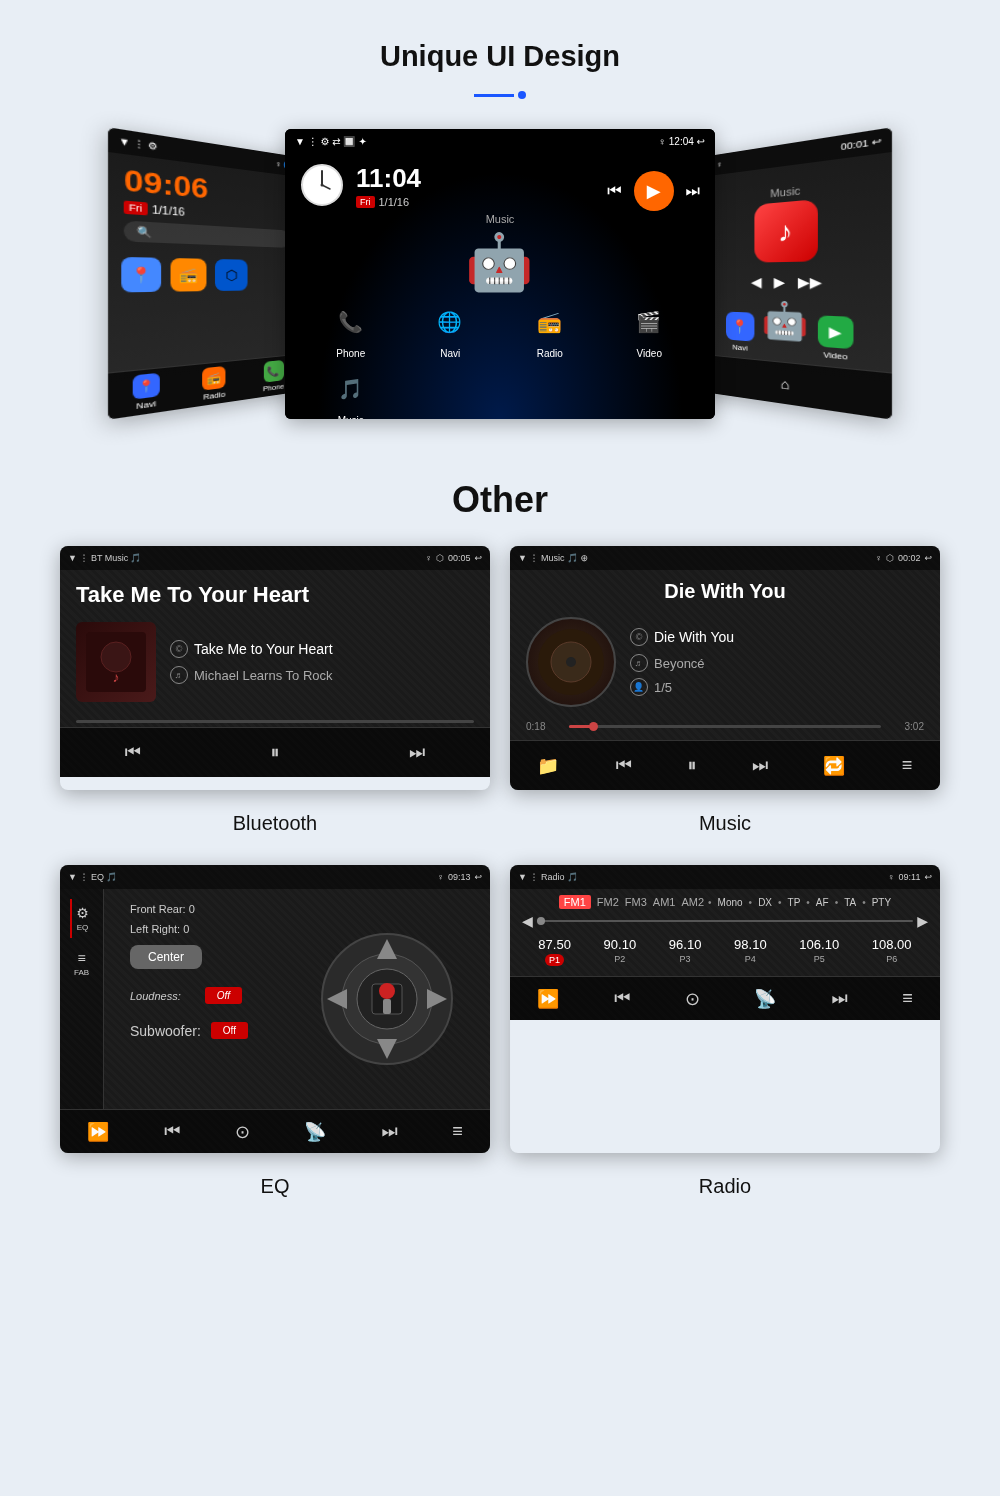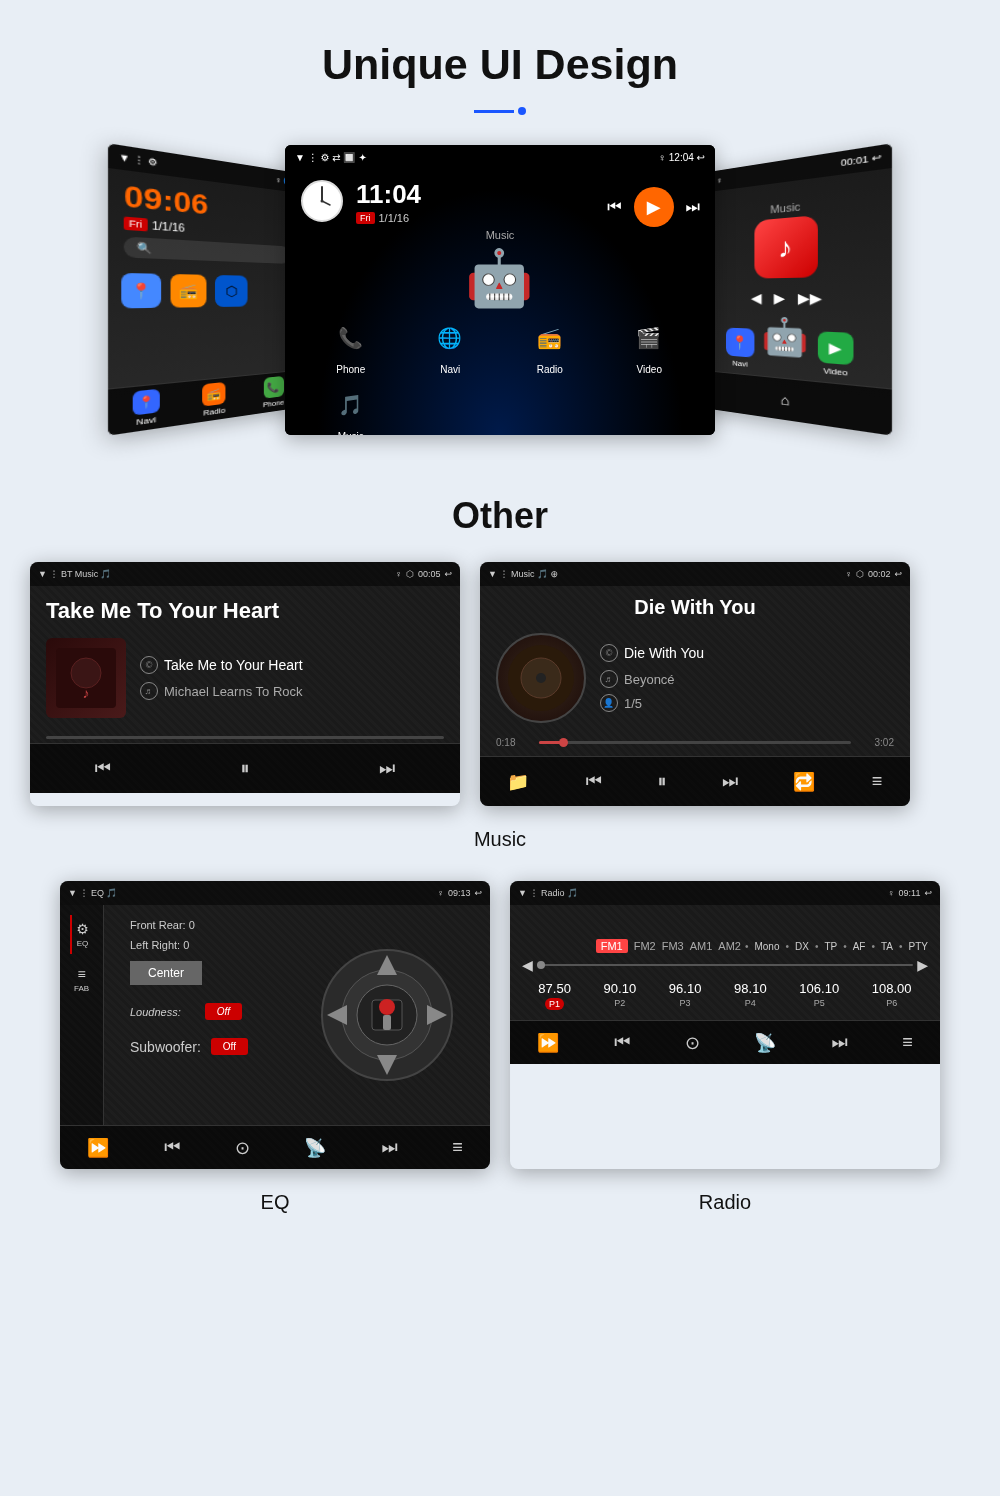--- a/index.html
+++ b/index.html
@@ -10,21 +10,21 @@
       min-height: 1496px;
       overflow-x: hidden;
     }
 
     
     .section-header {
       text-align: center;
       padding: 40px 0 10px;
     }
     .section-header h1 {
-      font-size: 43px;
+      font-size: 29px;
       font-weight: 900;
       color: #111;
     }
     .section-divider {
       display: flex;
       justify-content: center;
       align-items: center;
       gap: 4px;
       margin: 8px 0 20px;
     }
@@ -309,21 +309,21 @@
     }
     .section-other h2 {
       font-size: 36px;
       font-weight: 700;
       color: #111;
     }
 
     
     .players-row {
       display: flex;
-      justify-content: flex-start;
+      justify-content: center;
       gap: 20px;
       padding: 10px 30px 10px;
     }
     .player-card {
       width: 430px;
       border-radius: 8px;
       overflow: hidden;
       box-shadow: 0 4px 20px rgba(0,0,0,0.3);
     }
     .player-screen {
@@ -938,20 +938,21 @@
         <div class="ctrl-btn">⏸</div>
         <div class="ctrl-btn">⏭</div>
         <div class="ctrl-btn">🔁</div>
         <div class="ctrl-btn">≡</div>
       </div>
     </div>
   </div>
 </div>
 
 <div class="caption-row">
+  <div class="caption">Bluetooth</div>
   <div class="caption">Music</div>
 </div>
 
 <div class="eq-radio-row">
 
   <div class="player-card">
     <div class="player-screen">
 
       <div class="bt-statusbar">
         <span>▼ ⋮ EQ 🎵</span>
@@ -977,21 +978,21 @@
 
         <div class="eq-main" style="display:flex; gap:10px;">
           <div style="flex:1;margin-left:12px;">
             <div class="eq-row">
               <span class="eq-label">Front Rear:  0</span>
             </div>
             <div class="eq-row">
               <span class="eq-label">Left Right:  0</span>
             </div>
             <div style="margin: 10px 0;">
-              <button style="background:#666; color:#fff; border:none; padding:5px 18px; border-radius:0; font-size:12px; cursor:pointer;">Center</button>
+              <button style="background:#666; color:#fff; border:none; padding:5px 18px; border-radius:8px; font-size:12px; cursor:pointer;">Center</button>
             </div>
             <div class="loudness-row">
               <span style="font-size:11px; color:#ccc;">Loudness:</span>
               <div class="toggle-off">Off</div>
             </div>
             <div class="subwoofer-row">
               <span style="font-size:14px; color:#ccc;">Subwoofer:</span>
               <div class="toggle-off">Off</div>
             </div>
           </div>
@@ -1031,21 +1032,21 @@
 
       <div class="bt-statusbar">
         <span>▼ ⋮ Radio 🎵</span>
         <span class="status-icons">
           <span>♀</span>
           <span>09:11</span>
           <span>↩</span>
         </span>
       </div>
 
-      <div style="display:flex; justify-content:flex-end; padding:6px 12px 4px; align-items:center; flex-wrap:wrap; gap:4px;margin-top:28px;">
+      <div style="display:flex; justify-content:center; padding:6px 12px 4px; align-items:center; flex-wrap:wrap; gap:4px;">
         <div style="display:flex; gap:6px; align-items:center;">
           <span class="radio-tab active">FM1</span>
           <span class="radio-tab">FM2</span>
           <span class="radio-tab">FM3</span>
           <span class="radio-tab">AM1</span>
           <span class="radio-tab">AM2</span>
         </div>
         <div style="display:flex; gap:6px; align-items:center; font-size:10px;">
           <span style="color:#888;">•</span>
             <span style="color:#ccc;">Mono</span>

